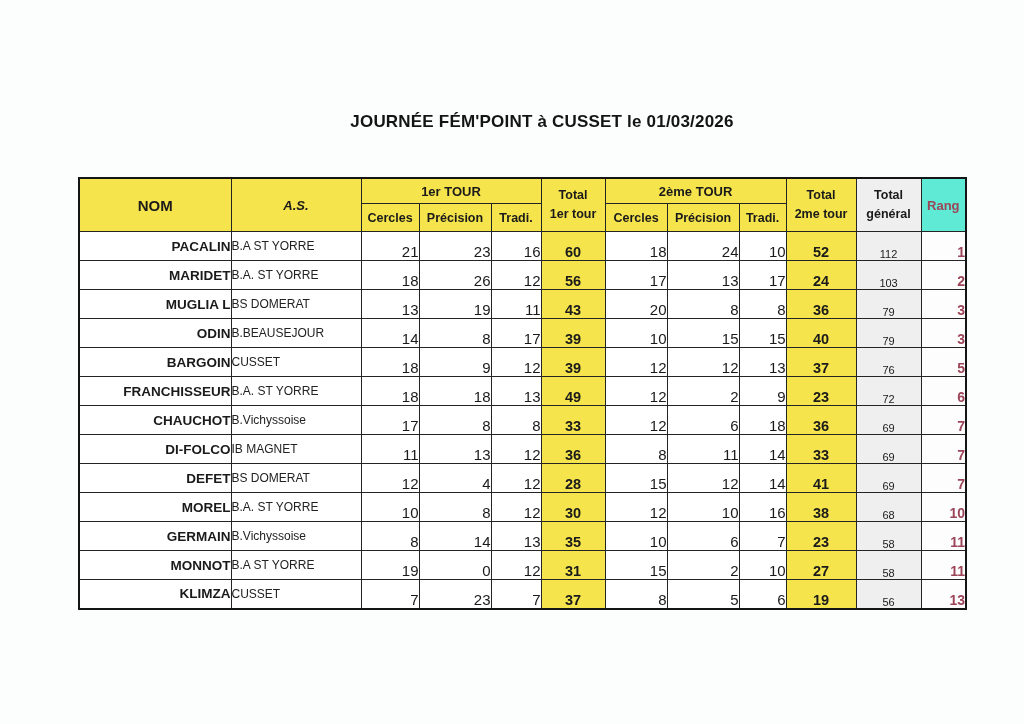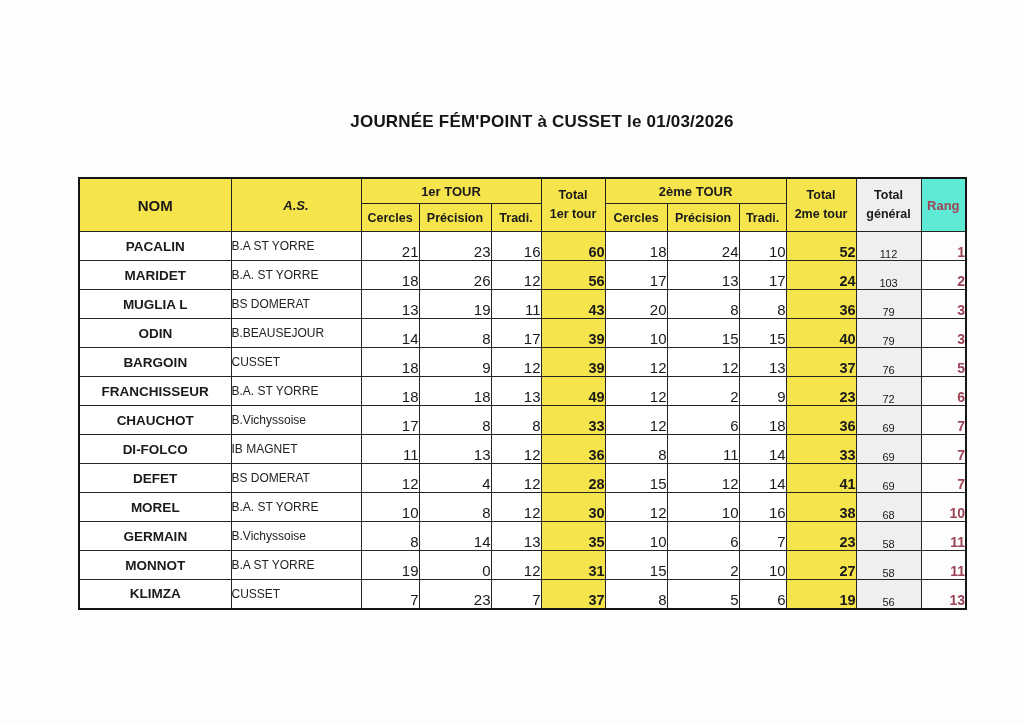--- a/index.html
+++ b/index.html
@@ -48,24 +48,24 @@
   thead th { background: var(--yellow); font-weight: bold; }
   th.h-nom { font-size: 15px; text-align: center; }
   th.h-as  { font-size: 13px; text-align: center; padding-left: 7px; font-style: italic; }
   th.h-group { font-size: 13px; height: 24px; text-align: center; }
   th.h-sub { font-size: 12.5px; height: 27px; text-align: center; }
   th.h-total { font-size: 12.5px; text-align: center; line-height: 1.55; }
   th.h-tg { background: var(--tg-bg); }
   th.h-rang { background: #5eead4; color: var(--rang); font-size: 13px; text-align: center; }
   
   tbody tr { height: 29px; }
-  td.c-nom { font-size: 13.5px; font-weight: bold; text-align: center; padding-left: 7px; background: #fff; }
+  td.c-nom { font-size: 13.5px; font-weight: bold; text-align: right; padding-left: 7px; background: #fff; }
   td.c-as  { font-size: 12px;   text-align: left; padding-left: 7px; background: #fff; color: #222; }
   td.c-num { font-size: 15px; text-align: right; padding-right: 9px; background: #fff; vertical-align: bottom; padding-bottom: 3px; }
-  td.c-total { font-size: 14.5px; font-weight: bold; text-align: right; padding-right: 9px; background: var(--yellow); vertical-align: bottom; padding-bottom: 4px; }
+  td.c-total { font-size: 14.5px; font-weight: bold; text-align: center; padding-right: 9px; background: var(--yellow); vertical-align: bottom; padding-bottom: 4px; }
   td.c-tg   { font-size: 11px; font-weight: normal; text-align: center; padding-right: 9px; background: var(--tg-bg); vertical-align: bottom; padding-bottom: 4px; }
   td.c-rang { font-size: 14px; font-weight: bold; text-align: right; padding-right: 11px; color: var(--rang); background: #fdfdfd; vertical-align: bottom; padding-bottom: 4px; }
 </style>
 </head>
 <body style="--yellow: #f6e44c; --tg-bg: #efefef; --rang: #9c4458;">
 
 <div class="page-title">JOURNÉE FÉM'POINT à CUSSET le 01/03/2026</div>
 
 <div class="results-table-wrap">
   <table class="results">

